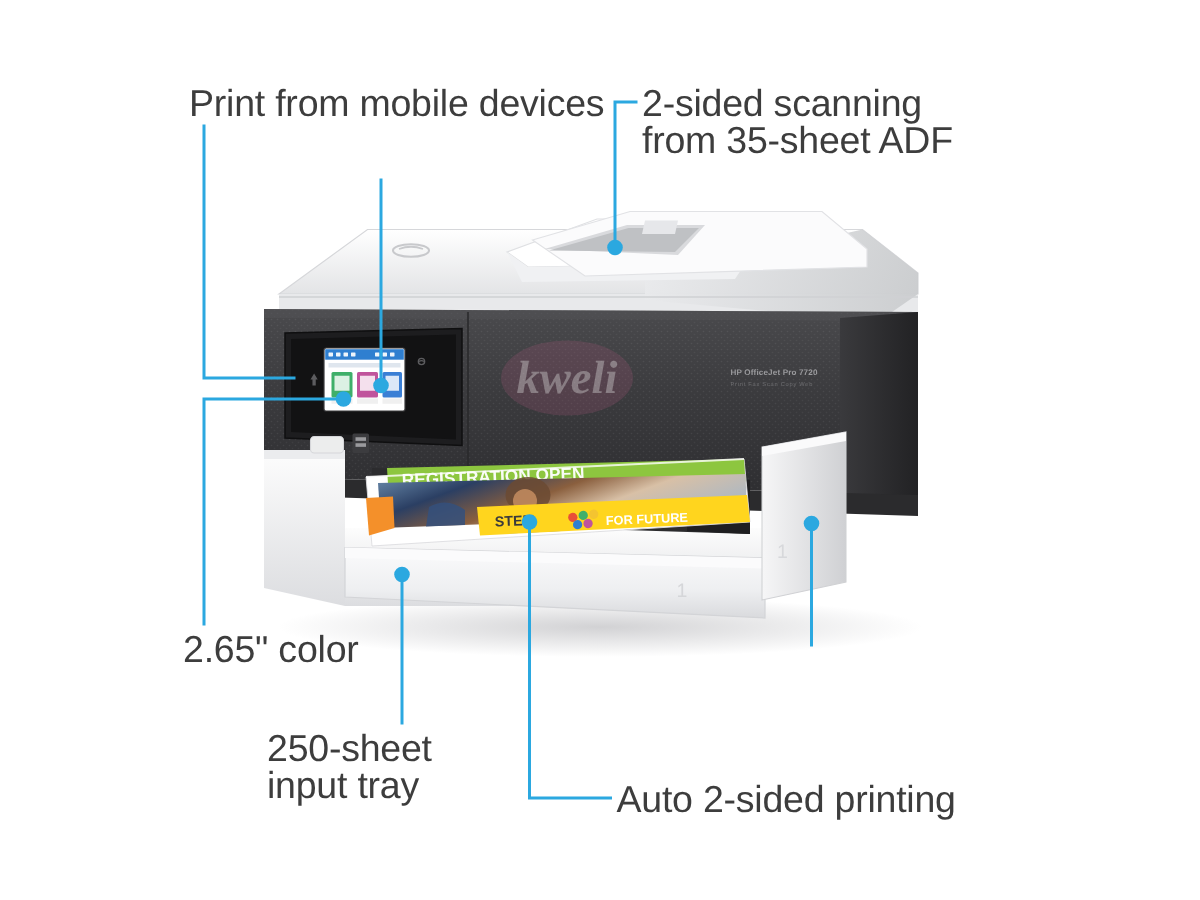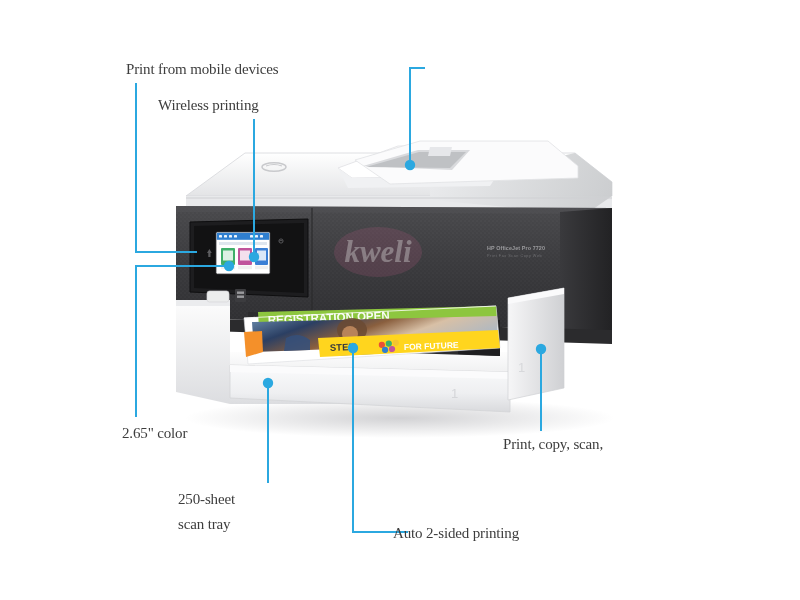--- a/index.html
+++ b/index.html
@@ -19,36 +19,36 @@
     position: absolute;
     left: 0; top: 0;
     width: 800px;
     height: 600px;
     background: #ffffff;
   }
 
   
   .callout {
     position: absolute;
-    font-family: Liberation Serif, serif;
-    font-size: 15px;
+    font-family: Liberation Sans, sans-serif;
+    font-size: 25px;
     line-height: 25px;
     color: #3d3d3d;
     letter-spacing: -0.15px;
     white-space: nowrap;
   }
   .callout .ln { display: block; }
 
   .cal-mobile    { left: 126px; top: 57px; }
   .cal-wireless  { left: 158px; top: 93px; }
   .cal-adf       { left: 428px; top: 57px; }
   .cal-touch     { left: 122px; top: 421px; }
   .cal-tray      { left: 178px; top: 487px; }
   .cal-pcsf      { left: 503px; top: 432px; }
-  .cal-duplex    { left: 393px; top: 521px; }
+  .cal-duplex    { left: 411px; top: 521px; }
 
   
   .leaders {
     position: absolute;
     left: 0; top: 0;
     width: 800px;
     height: 600px;
     pointer-events: none;
   }
 
@@ -285,35 +285,35 @@
       <circle cx="268" cy="383" r="5.2"></circle>
       <circle cx="541" cy="349" r="5.2"></circle>
       <circle cx="353" cy="348" r="5.2"></circle>
     </g>
   </svg>
 
   <div class="callout cal-mobile">
     <span class="ln">Print from mobile devices</span>
   </div>
 
-  <div class="callout cal-wireless">
-    <span class="ln">Wireless printing</span>
-  </div>
-
+
+  <div class="callout cal-adf">
+    <span class="ln">2-sided scanning</span>
+    <span class="ln">from 35-sheet ADF</span>
+  </div>
 
   <div class="callout cal-touch">
     <span class="ln">2.65" color</span>
   </div>
 
   <div class="callout cal-tray">
     <span class="ln">250-sheet</span>
-    <span class="ln">scan tray</span>
+    <span class="ln">input tray</span>
   </div>
 
   <div class="callout cal-pcsf">
-    <span class="ln">Print, copy, scan,</span>
   </div>
 
   <div class="callout cal-duplex">
     <span class="ln">Auto 2-sided printing</span>
   </div>
 
 </div>
 
 </body></html>

